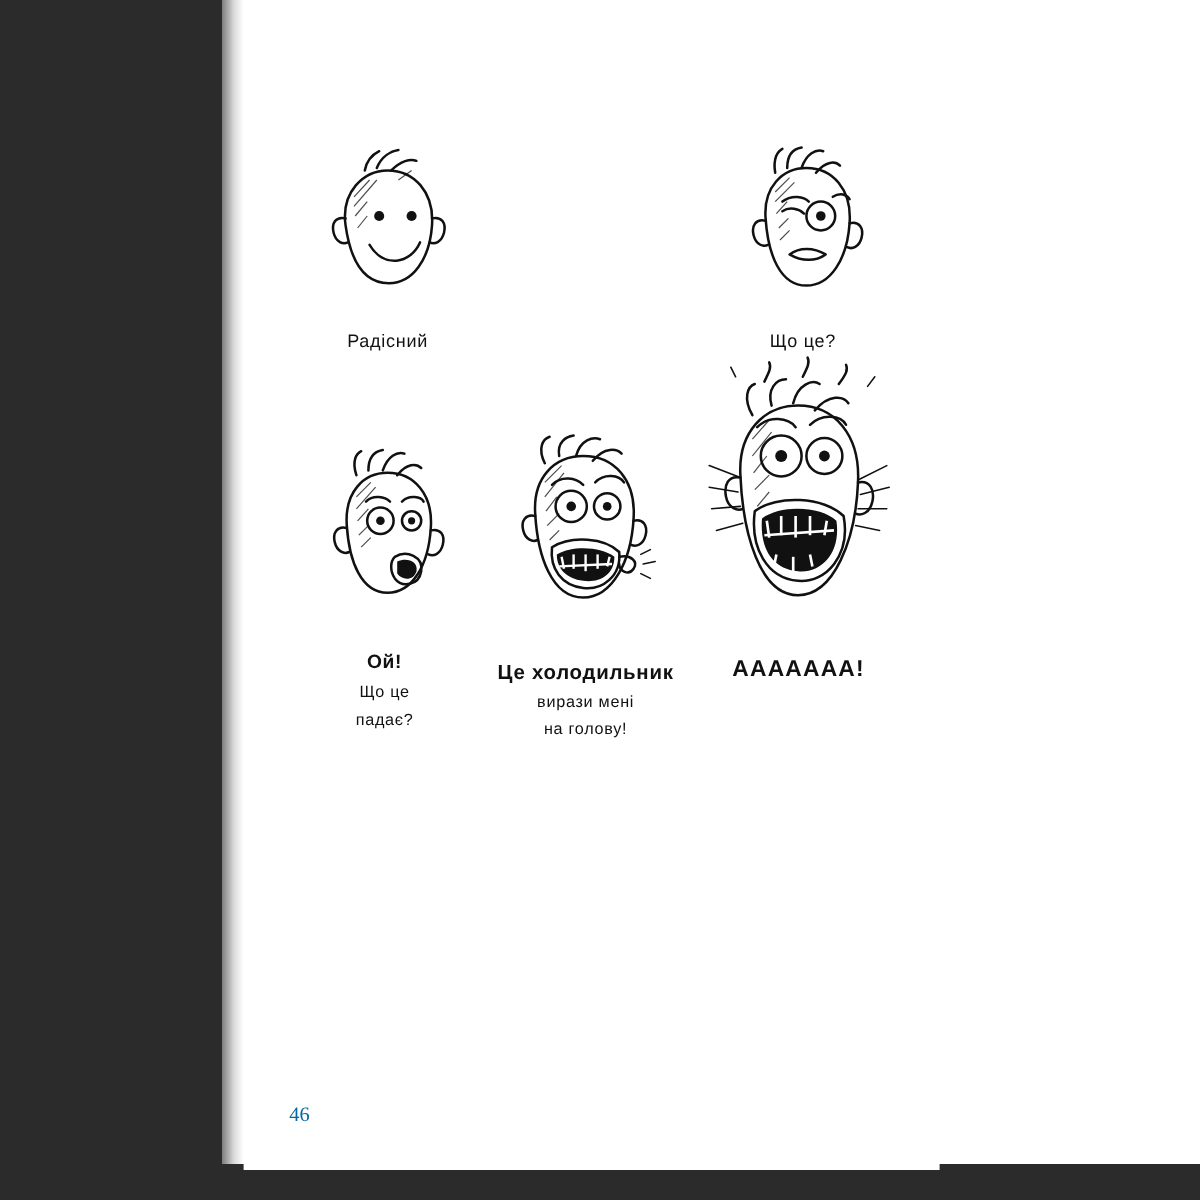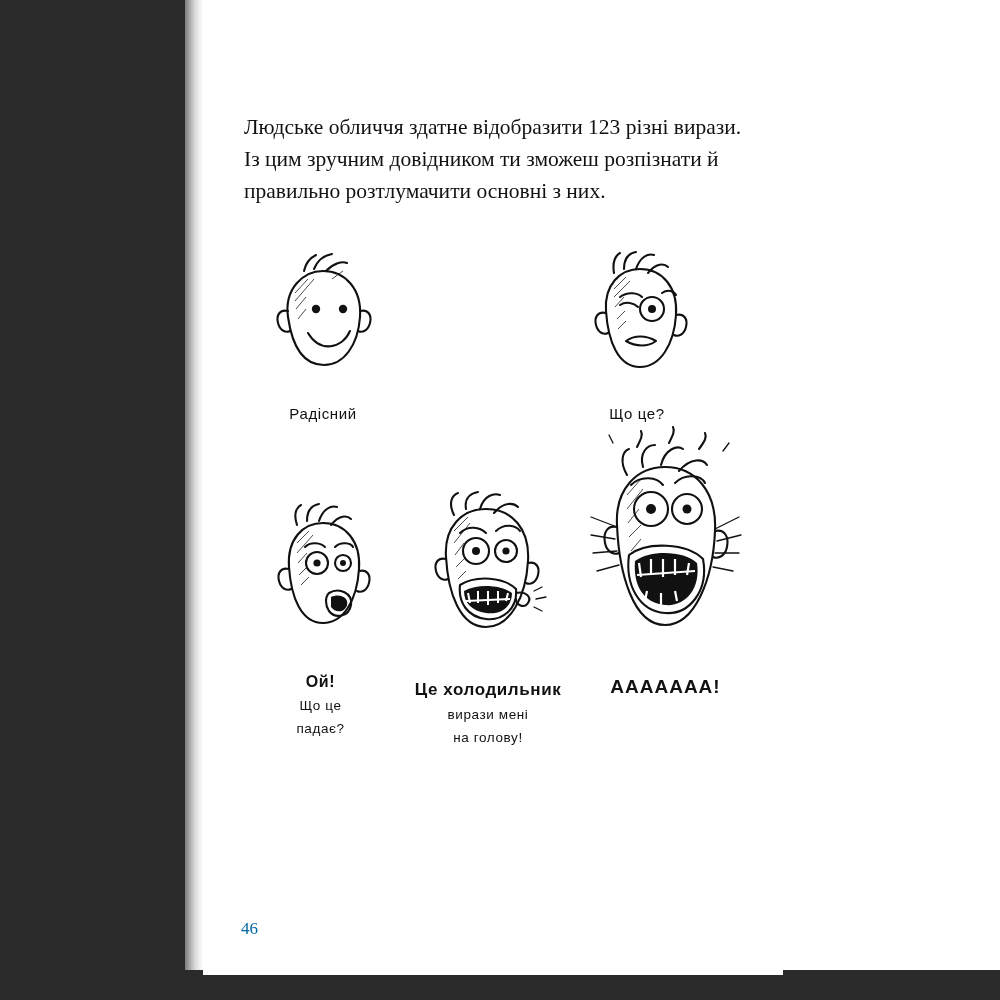--- a/index.html
+++ b/index.html
@@ -121,21 +121,20 @@
 
 <div class="page-wrap">
   <div class="book-edge-left"></div>
   <div class="page-shadow"></div>
   <div class="book-edge-bottom"></div>
 
   <div class="page">
     <div class="content">
 
 
-      <p class="intro">Людське обличчя здатне відобразити 123 різні вирази. Із цим зручним довідником ти зможеш розпізнати й правильно розтлумачити основні з них.</p>
 
       <div class="faces">
 
         <div class="face-cell" style="left:10px; top:0; width:150px;">
           <svg width="150" height="150" viewBox="0 0 150 150">
             <path class="ink" d="M40 68 C36 40 55 22 75 22 C97 22 114 40 112 68 C110 96 96 116 76 116 C54 116 44 96 40 68 Z"></path>
             <path class="ink" d="M56 22 C58 12 64 8 68 6"></path>
             <path class="ink" d="M66 20 C70 10 78 6 84 5"></path>
             <path class="ink" d="M78 22 C86 14 94 12 99 14"></path>
             <path class="ink" d="M40 62 C32 60 28 66 30 74 C32 82 38 84 42 82"></path>
@@ -148,21 +147,21 @@
                 <path d="M47 52 L66 30"></path>
                 <path d="M48 60 L58 48"></path>
               <path d="M50 70 L58 60"></path>
                 <path d="M84 30 L95 22"></path>
             </g>
           </svg>
           <div class="caption">Радісний</div>
         </div>
 
 
-        <div class="face-cell" style="left:324px; top:0; width:150px;">
+        <div class="face-cell" style="left:356px; top:0; width:150px;">
           <svg width="150" height="150" viewBox="0 0 150 150">
             <path class="ink" d="M44 62 C42 36 58 20 78 20 C100 20 116 38 114 66 C112 96 98 118 78 118 C56 118 46 92 44 62 Z"></path>
             <path class="ink" d="M52 24 C50 12 54 6 58 4"></path>
             <path class="ink" d="M62 20 C62 8 68 4 74 3"></path>
             <path class="ink" d="M74 20 C78 8 86 4 92 6"></path>
             <path class="ink" d="M86 24 C94 14 102 14 106 18"></path>
             <path class="ink" d="M44 64 C36 62 32 68 34 76 C36 84 42 86 46 84"></path>
             <path class="ink" d="M114 66 C122 64 126 70 124 78 C122 86 116 88 112 86"></path>
             <circle class="ink" cx="90" cy="60" r="12"></circle>
             <circle class="ink-fill" cx="90" cy="60" r="4"></circle>

